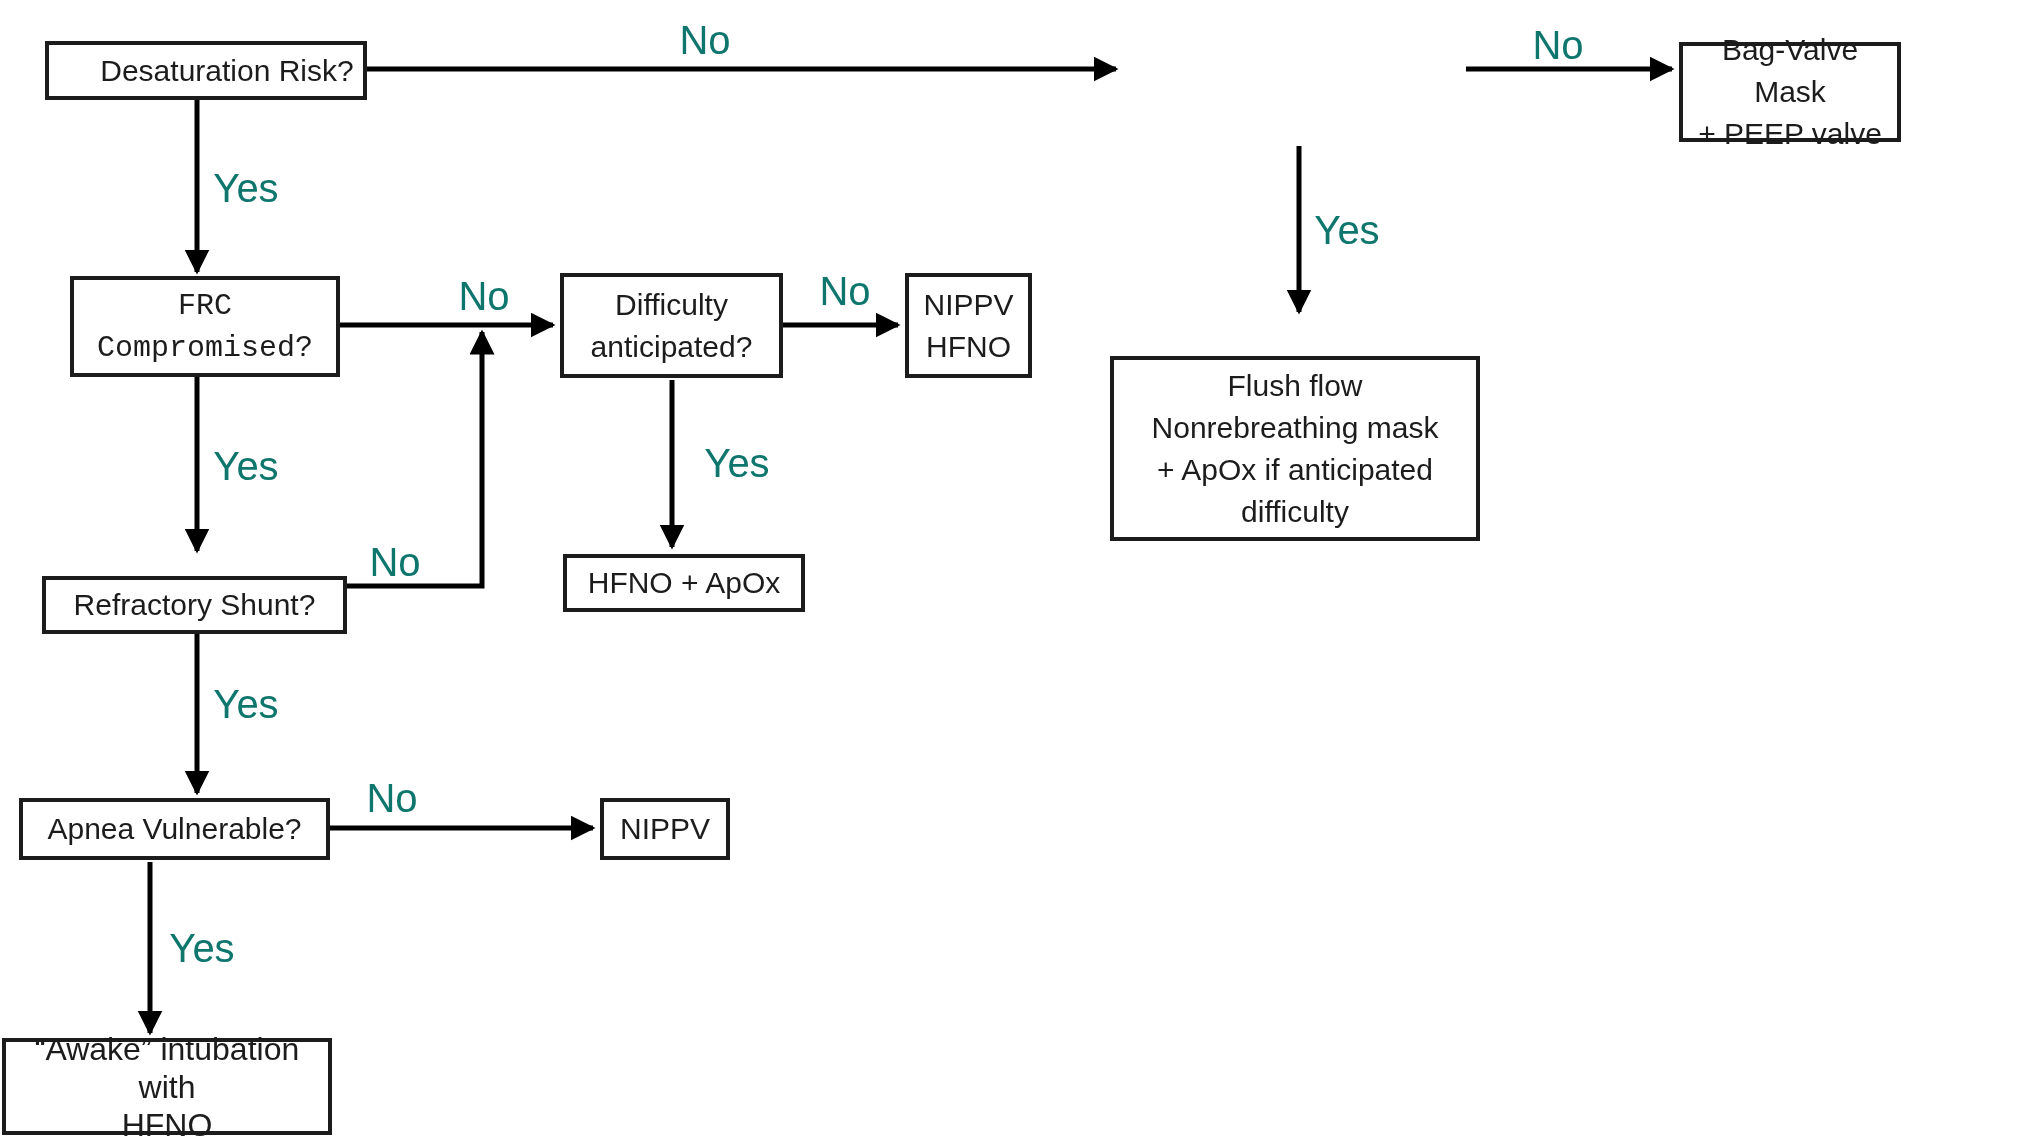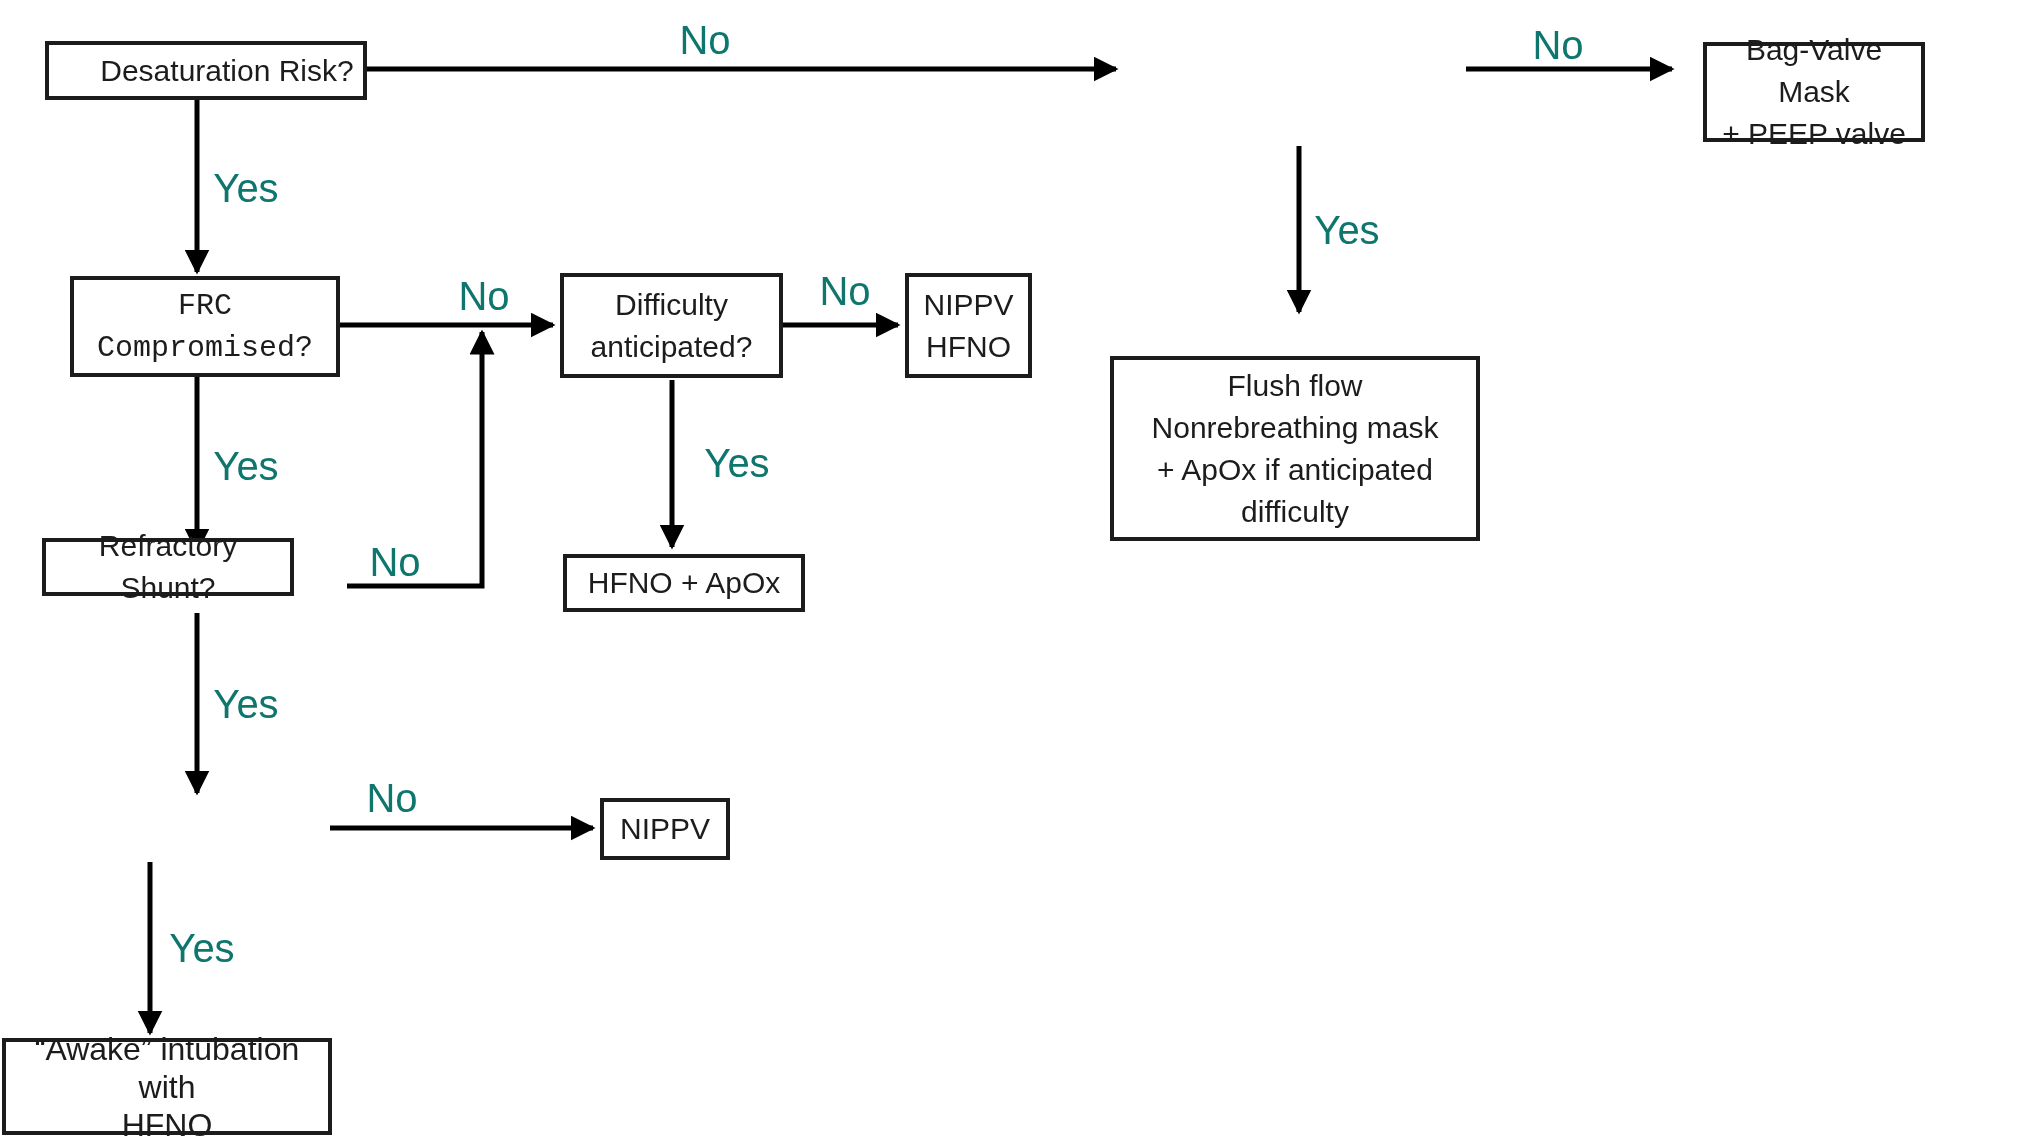--- a/index.html
+++ b/index.html
@@ -55,21 +55,21 @@
     <line x1="1466" y1="69" x2="1672" y2="69" stroke="#000" stroke-width="5" marker-end="url(#arrowhead)"></line>
     <line x1="330" y1="828" x2="593" y2="828" stroke="#000" stroke-width="5" marker-end="url(#arrowhead)"></line>
     <path d="M347,586 L482,586 L482,332" fill="none" stroke="#000" stroke-width="5" marker-end="url(#arrowhead)"></path>
   </svg>
 
   <div class="node" style="left:45px;top:41px;width:322px;height:59px;padding-left:48px;">
     <span class="node-label">Desaturation Risk?</span>
   </div>
 
 
-  <div class="node" style="left:1679px;top:42px;width:222px;height:100px;margin-left:24px;">
+  <div class="node" style="left:1679px;top:42px;width:222px;height:100px;">
     <span class="node-label">Bag-Valve Mask
 + PEEP valve</span>
   </div>
 
   <div class="node" style="left:70px;top:276px;width:270px;height:101px;font-family:Liberation Mono, monospace;">
     <span class="node-label">FRC
 Compromised?</span>
   </div>
 
   <div class="node" style="left:560px;top:273px;width:223px;height:105px;">
@@ -82,28 +82,31 @@
 HFNO</span>
   </div>
 
   <div class="node" style="left:1110px;top:318px;width:370px;height:185px;margin-top:38px;">
     <span class="node-label">Flush flow
 Nonrebreathing mask
 + ApOx if anticipated
 difficulty</span>
   </div>
 
-  <div class="node" style="left:42px;top:538px;width:252px;height:58px;">
+  <div class="node" style="left:42px;top:576px;width:305px;height:58px;">
     <span class="node-label">Refractory Shunt?</span>
   </div>
 
   <div class="node" style="left:563px;top:554px;width:242px;height:58px;justify-content:center;">
     <span class="node-label">HFNO + ApOx</span>
   </div>
 
+  <div class="node" style="left:19px;top:798px;width:311px;height:62px;">
+    <span class="node-label">Apnea Vulnerable?</span>
+  </div>
 
   <div class="node" style="left:600px;top:798px;width:130px;height:62px;">
     <span class="node-label">NIPPV</span>
   </div>
 
   <div class="node small" style="left:2px;top:1038px;width:330px;height:97px;">
     <span class="node-label">“Awake” intubation with
 HFNO</span>
   </div>
 

